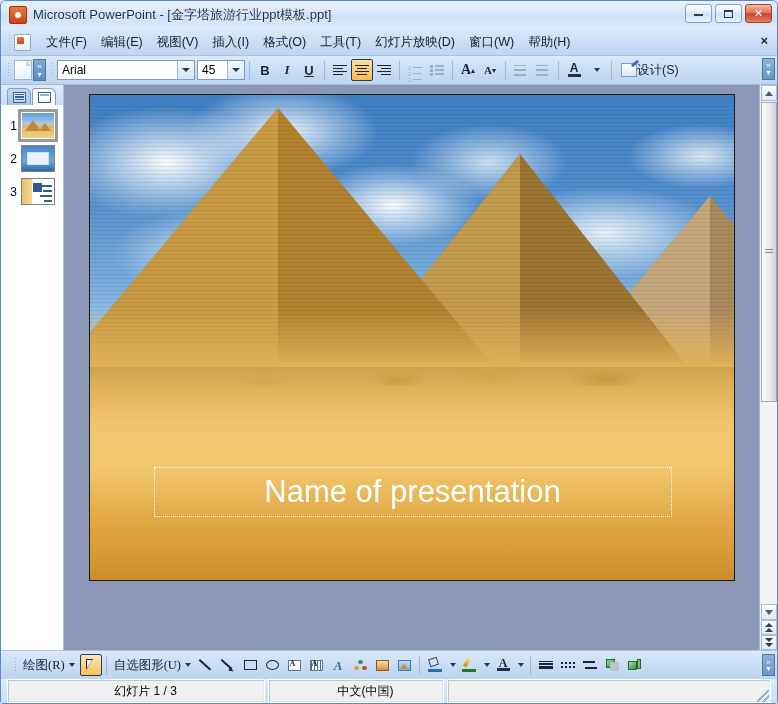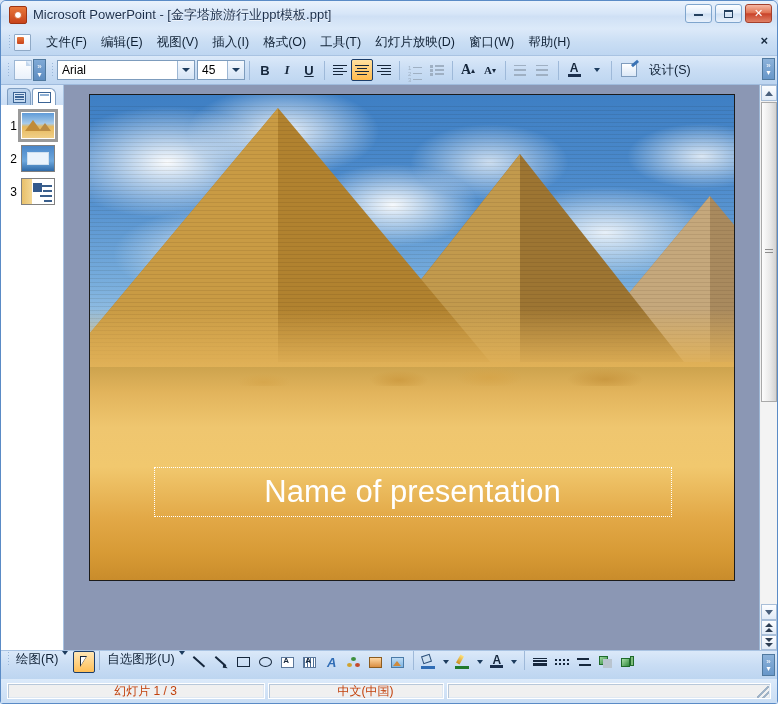--- a/index.html
+++ b/index.html
@@ -150,21 +150,21 @@
   .align-c span:nth-child(2){width:70%;margin:0 auto} .align-c span:nth-child(4){width:70%;margin:0 auto}
   .align-r span:nth-child(2){width:70%;margin-left:auto} .align-r span:nth-child(4){width:70%;margin-left:auto}
   .list-ico{width:14px;height:11px;display:flex;flex-direction:column;justify-content:space-between;font-size:0;}
   .list-ico .row{display:flex;align-items:center;gap:2px;}
   .list-ico .bl{width:3px;height:3px;background:#9fb0c3;}
   .list-ico .ln{height:1.6px;background:#9fb0c3;width:9px;}
   .dropcaret{width:0;height:0;border-left:3px solid transparent;border-right:3px solid transparent;border-top:4px solid #1d3c5e;margin-left:1px;}
   .fontcolor{display:flex;flex-direction:column;align-items:center;justify-content:center;line-height:10px;}
   .fontcolor .A{font-size:12px;font-weight:bold;color:#16273c;}
   .fontcolor .bar{width:13px;height:3px;background:#1b2f4d;margin-top:1px;}
-  .design-btn{display:flex;align-items:center;gap:12px;padding:0 5px;font-size:12.5px;color:#102135;}
+  .design-btn{display:flex;align-items:center;gap:0;padding:0 5px;font-size:12.5px;color:#102135;}
   .design-ico{
     width:16px;height:14px;background:linear-gradient(180deg,#fff,#dbe8f7);
     border:1px solid #7f9cbd;box-sizing:border-box;position:relative;
   }
   .design-ico::after{content:"";position:absolute;right:-3px;top:-2px;width:8px;height:3px;background:#3a73b5;transform:rotate(-40deg);}
   .tb-right-overflow{
     position:absolute;right:2px;top:2px;
     width:13px;height:22px;
     background:linear-gradient(180deg,#8cb2da,#6897c9);
     border:1px solid #50799f;box-sizing:border-box;
@@ -352,23 +352,23 @@
     box-sizing:border-box;padding:4px 6px;font-size:12.5px;color:#000;
     position:relative;
   }
   .notes-scroll{
     width:17px;flex:0 0 17px;background:#f1f1f1;border:1px solid #9cb6d5;border-left:none;
     box-sizing:border-box;display:flex;flex-direction:column;justify-content:space-between;
   }
 
   
   .drawbar{
-    height:28px;flex:0 0 28px;display:flex;
+    height:28px;flex:0 0 28px;display:flex;align-items:center;
     background:linear-gradient(180deg,#dbe9f9 0%,#c9ddf4 50%,#bdd5f0 100%);
-    border-top:1px solid #a9c3e2;padding-left:3px;position:relative;
+    border-top:1px solid #a9c3e2;padding-left:10px;position:relative;font-family:Liberation Serif, serif;
   }
   .dtxt{font-size:12.5px;color:#102135;padding:0 3px;white-space:nowrap;}
   .dbtn{
     width:22px;height:22px;display:flex;align-items:center;justify-content:center;
     box-sizing:border-box;border:1px solid transparent;border-radius:2px;
   }
   .dbtn.active{background:linear-gradient(180deg,#ffe7b6,#ffbf57);border:1px solid #1c3e6b;}
   .cursor-ico{width:9px;height:13px;position:relative;}
   .cursor-ico::before{
     content:"";position:absolute;left:0;top:0;
@@ -416,24 +416,24 @@
   .d3-ico i{position:absolute;left:0;top:2px;width:9px;height:9px;background:linear-gradient(135deg,#a9dfa8,#2f8a3c);border:1px solid #1f6b2b;box-sizing:border-box;}
   .d3-ico b{position:absolute;right:0;top:0;width:4px;height:10px;background:#7dbd7c;border:1px solid #1f6b2b;box-sizing:border-box;}
 
   
   .statusbar{
     height:24px;flex:0 0 24px;display:flex;align-items:center;
     background:linear-gradient(180deg,#dceafa,#c9ddf4);
     padding:0 6px;gap:3px;
   }
   .scell{
-    height:16px;background:#f0f0f0;border:1px solid #fff;
+    height:24px;background:#f0f0f0;border:1px solid #fff;
     box-shadow:inset 1px 1px 0 #b8c8da, inset -1px -1px 0 #dfe8f2;
     display:flex;align-items:center;justify-content:center;
-    font-size:12px;color:#c2410c;box-sizing:border-box;padding-left:19px;
+    font-size:12px;color:#000000;box-sizing:border-box;padding-left:19px;
   }
   .s1{flex:0 0 258px;}
   .s2{flex:0 0 250px;font-family:"Liberation Mono","DejaVu Sans Mono",monospace;font-size:11.5px;}
   .s3{flex:0 0 176px;}
   .s4{flex:1 1 auto;position:relative;}
   .grip-corner{
     position:absolute;right:1px;bottom:0;width:12px;height:12px;
     background-image:
       linear-gradient(135deg,transparent 45%,#9fb2c6 45%,#9fb2c6 55%,transparent 55%),
       linear-gradient(135deg,transparent 70%,#9fb2c6 70%,#9fb2c6 80%,transparent 80%);

